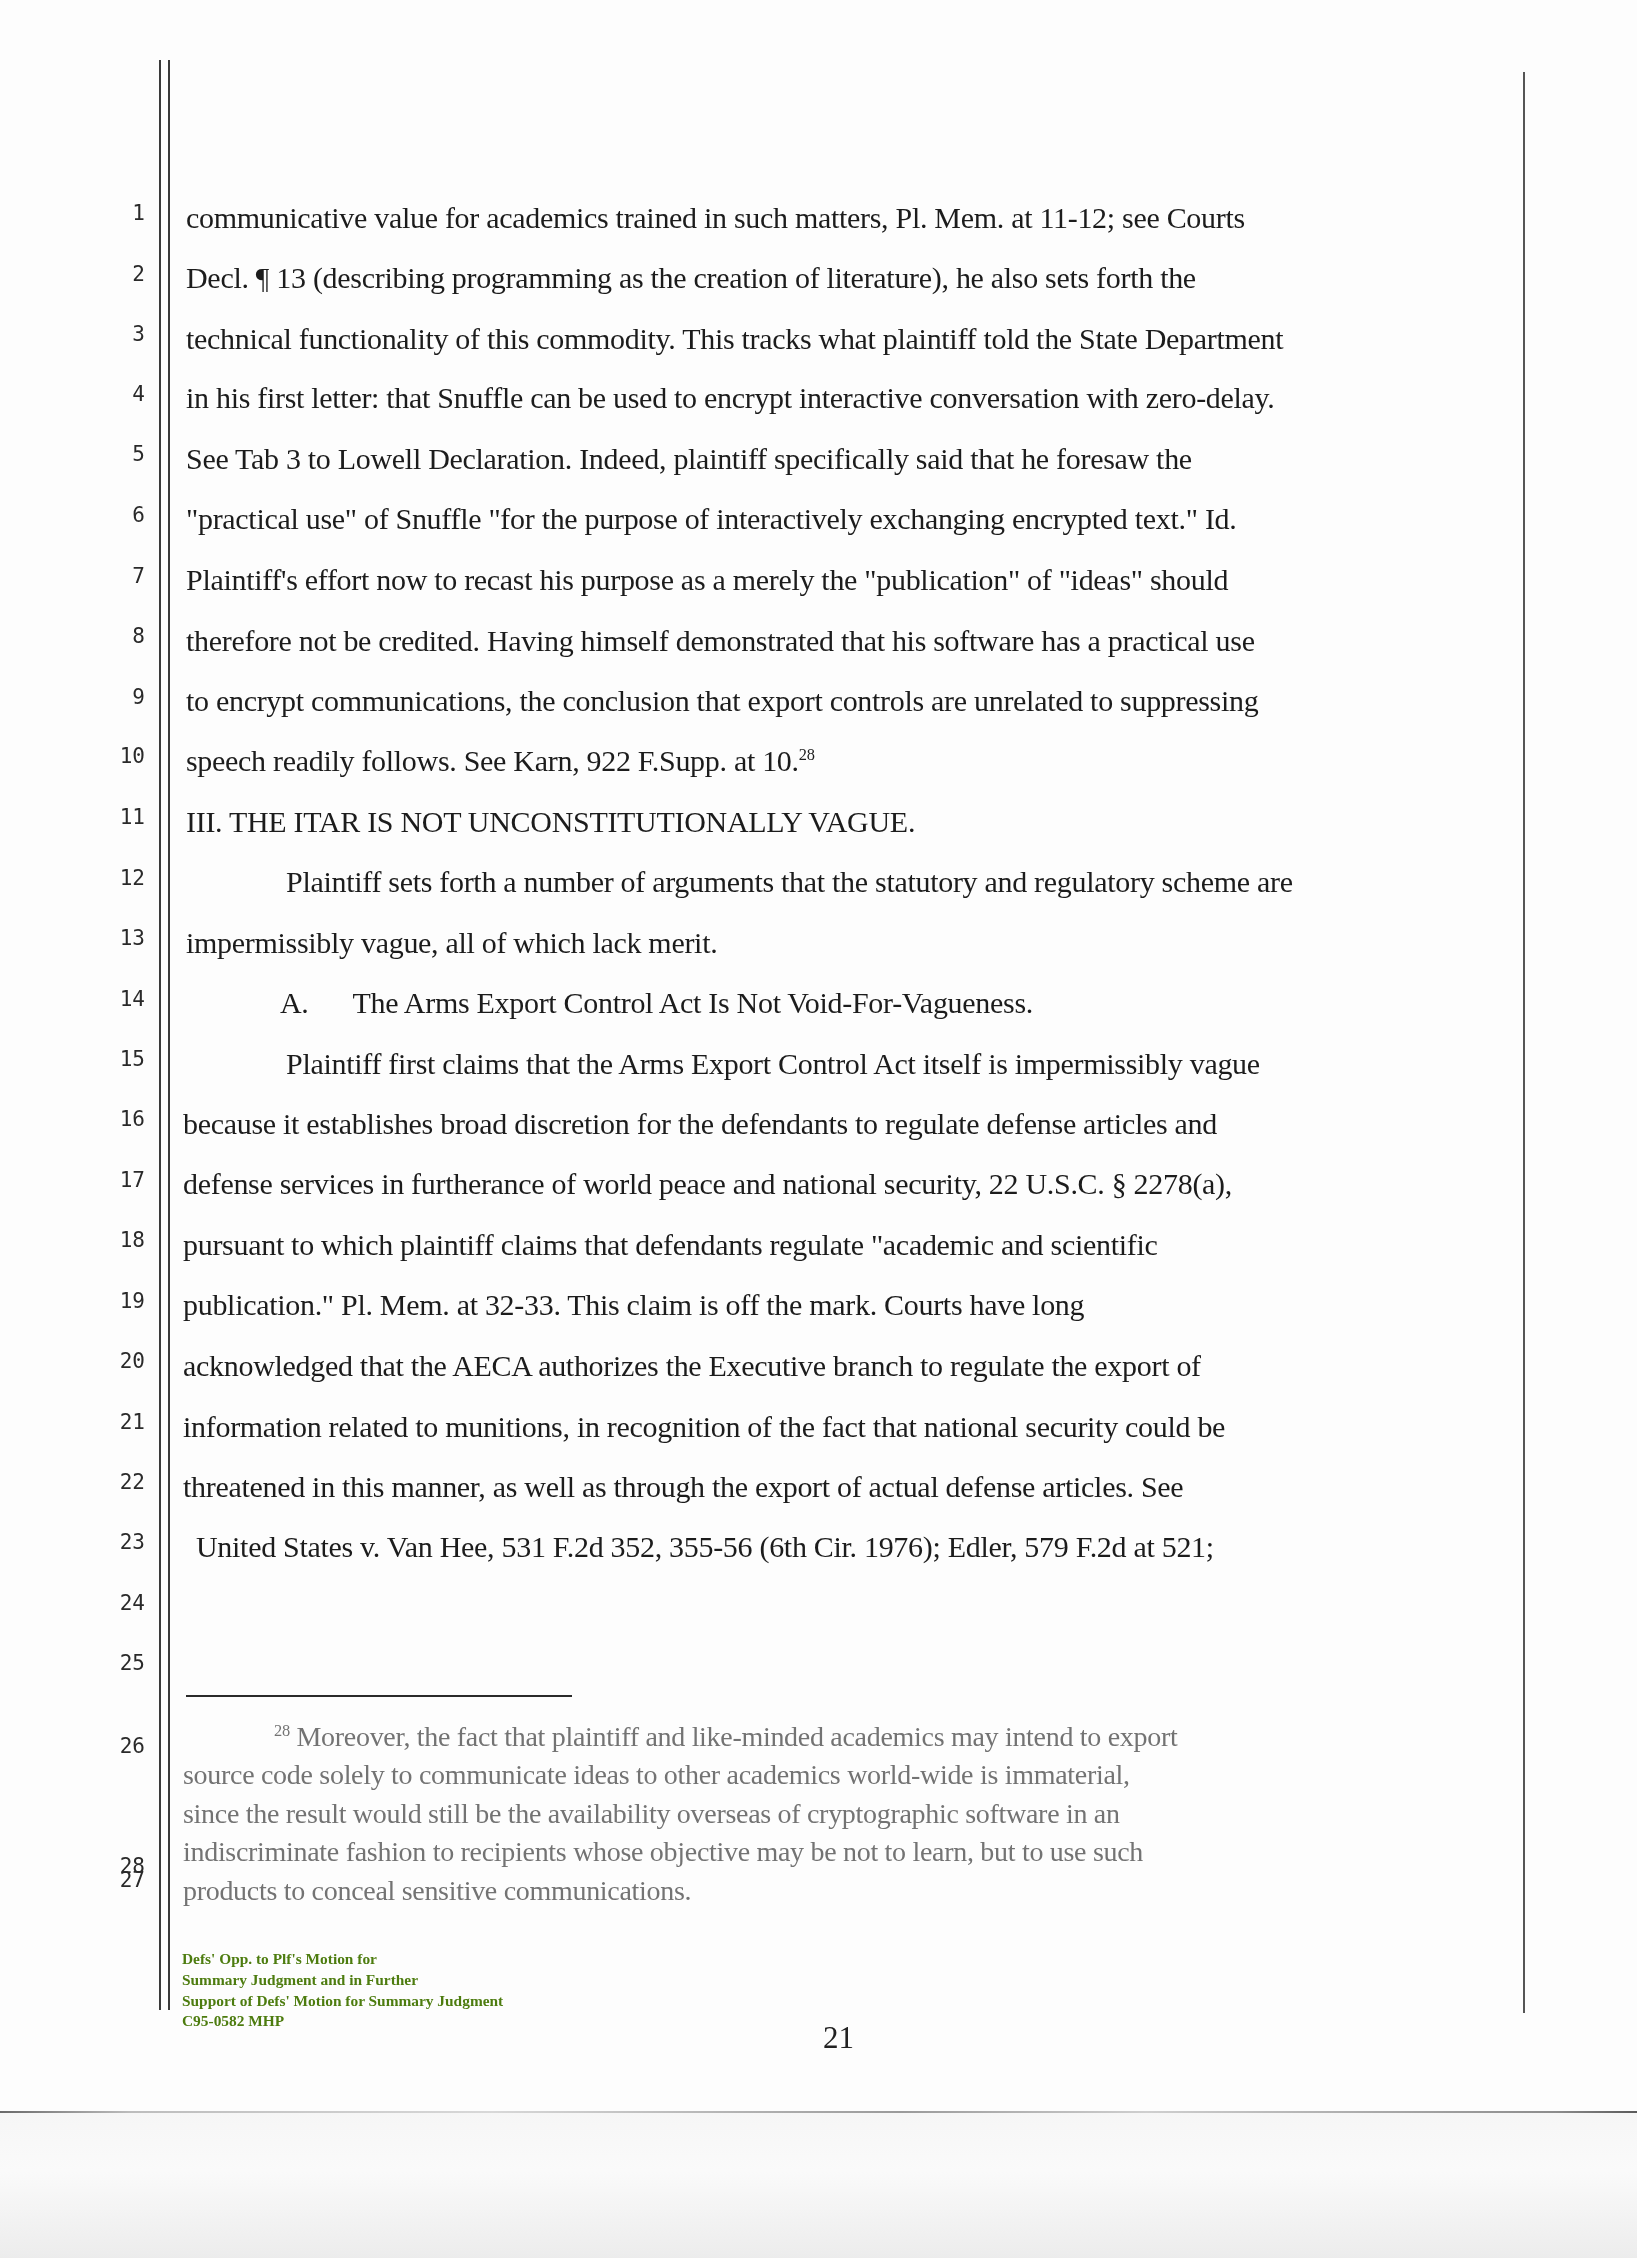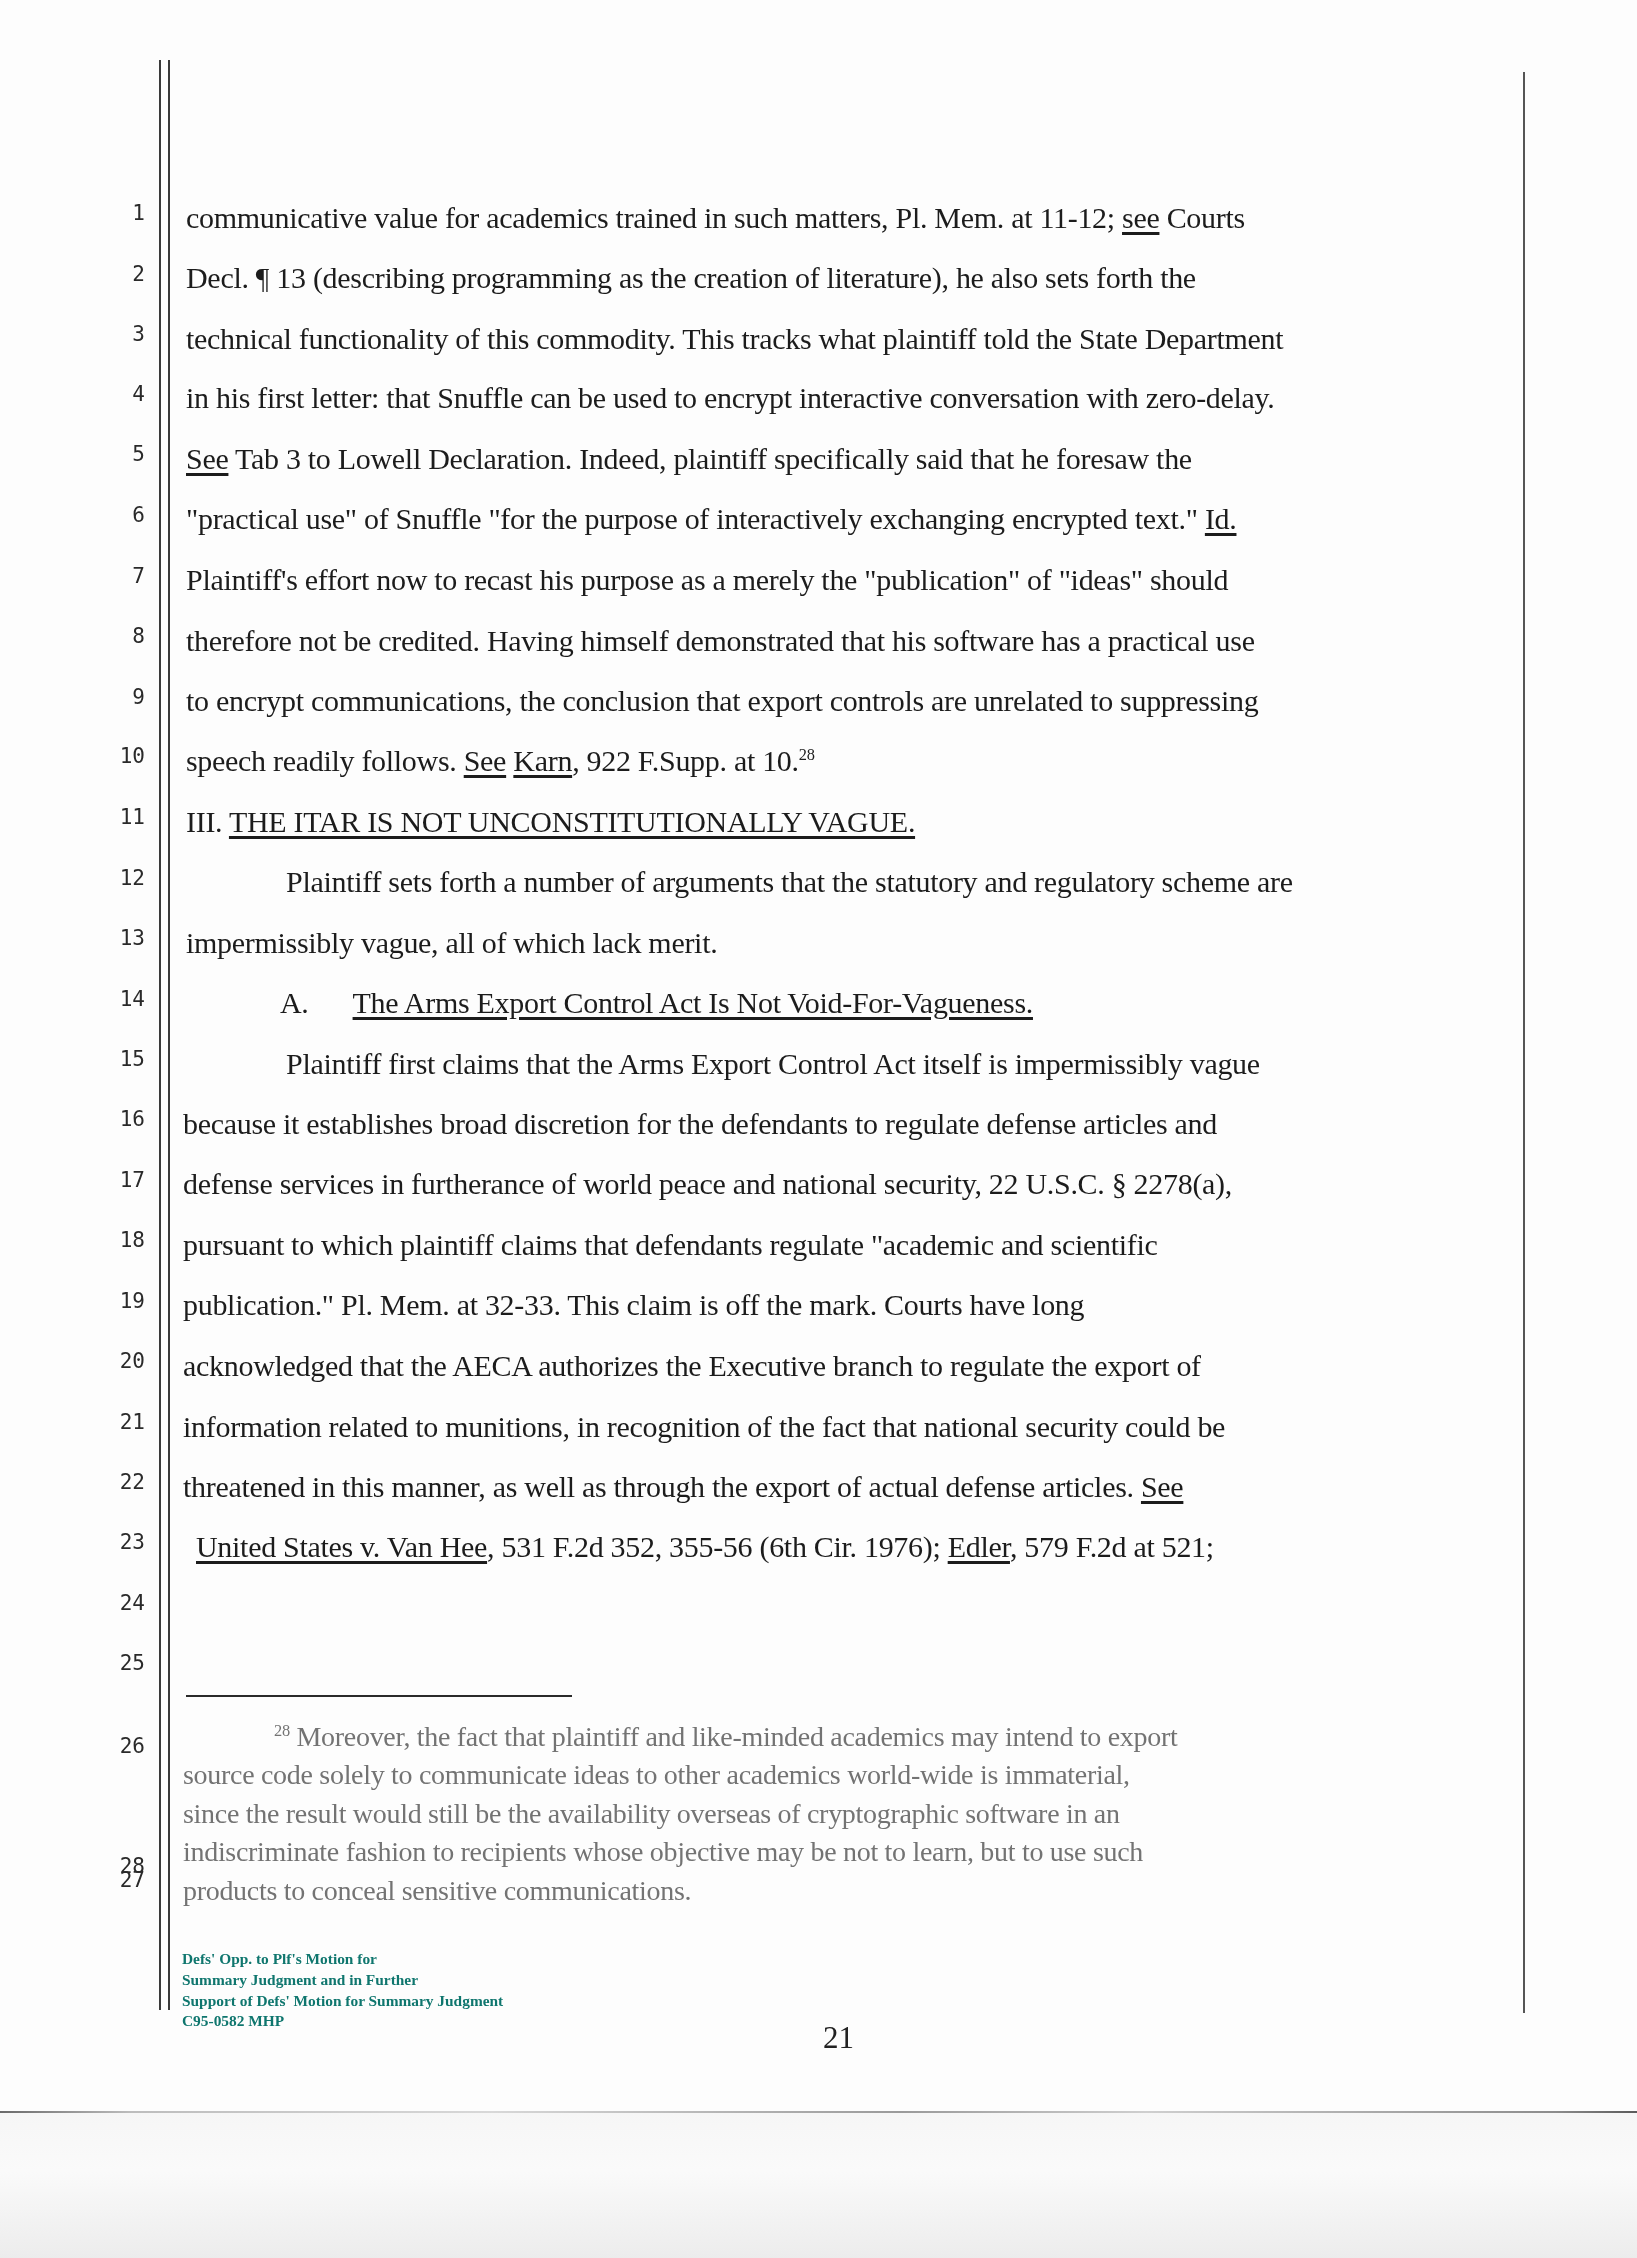--- a/index.html
+++ b/index.html
@@ -26,31 +26,31 @@
     .ln {
       position: absolute; left: 0; width: 48px; text-align: right;
       font-family: "DejaVu Sans Mono", "Liberation Mono", monospace;
       font-size: 21px; color: #2a2a2a;
     }
 
     .text-line {
       position: absolute; left: 186px; white-space: nowrap;
       font-size: 30px; letter-spacing: -0.3px; color: #1c1c1c;
     }
-    .u { text-decoration: underline; text-underline-offset: 3.9px; text-align: right; }
+    .u { text-underline-offset: 3.9px; text-align: right; }
     sup { font-size: 16.4px; vertical-align: super; line-height: 0; }
 
     .fn-rule { position: absolute; left: 186px; top: 1695px; width: 386px; height: 1.9px; background: #2a2a2a; }
     .fn-line {
       position: absolute; left: 183px; white-space: nowrap;
       font-size: 28px; letter-spacing: -0.3px; color: #737373;
     }
     .footer-cap {
       position: absolute; left: 182px; white-space: nowrap;
-      font-size: 15.4px; font-weight: bold; color: #0f766e;
+      font-size: 15.4px; font-weight: bold; color: #4d7c0f;
     }
     .page-number {
       position: absolute; left: 823px; top: 2020px; font-size: 31px; color: #222;
     }
   </style>
 </head>
 <body>
 
 <div class="page-top"></div>
 <div class="page-edge"></div>

